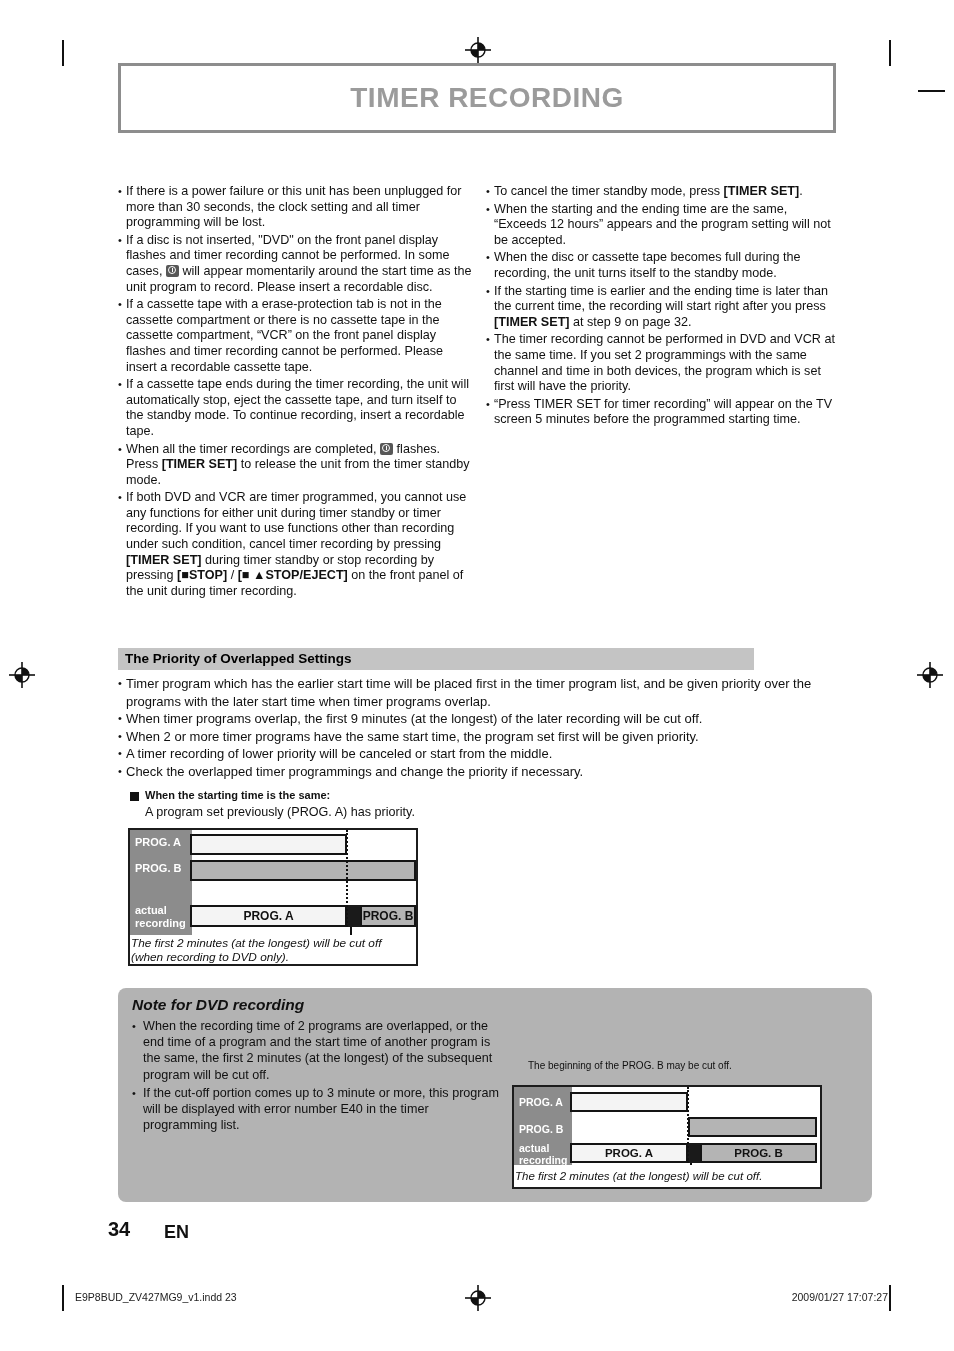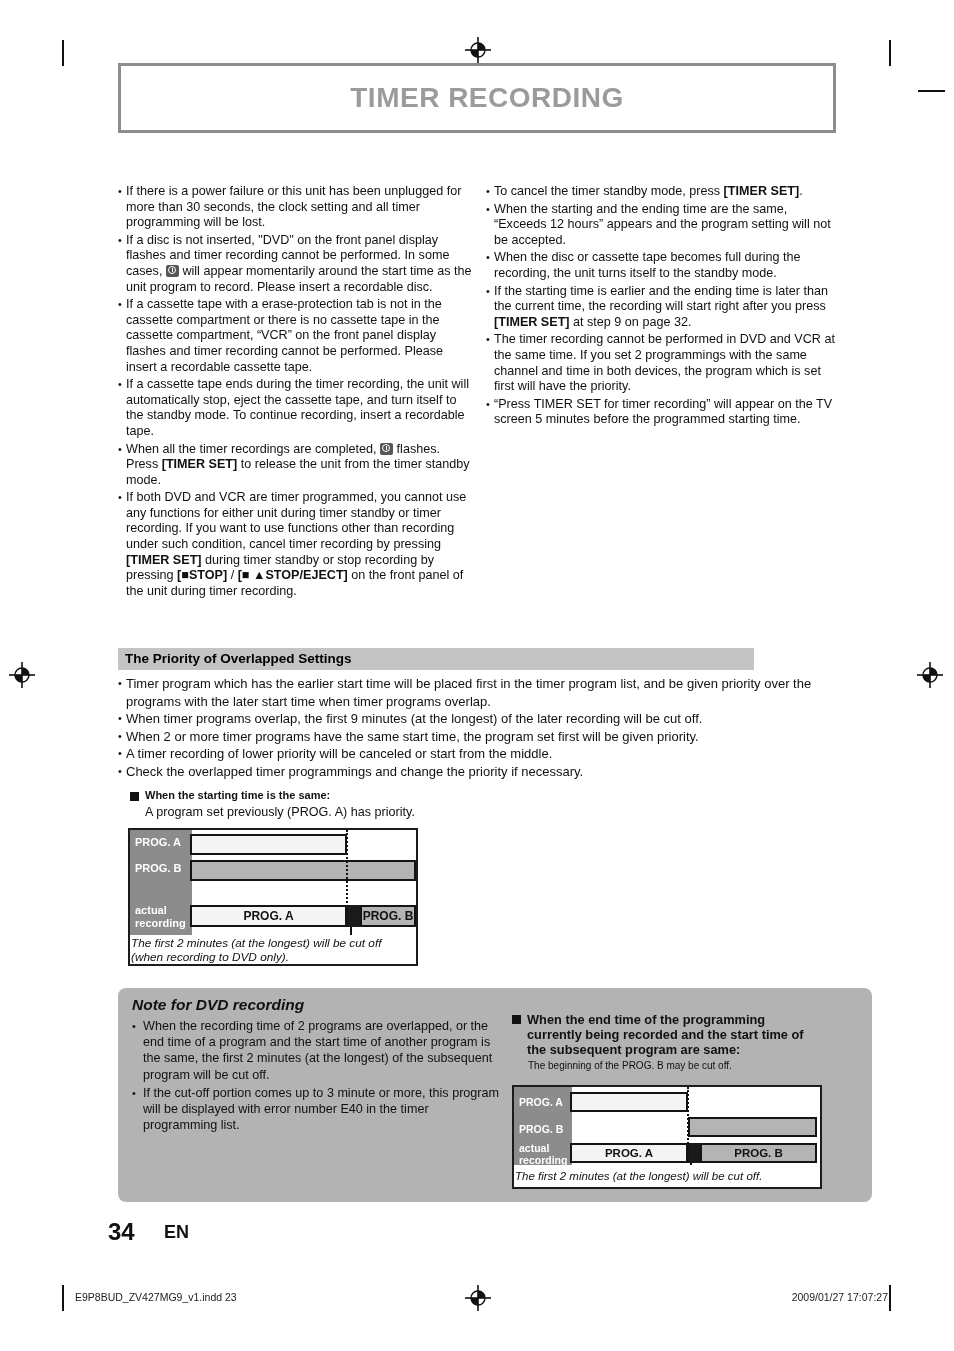--- a/index.html
+++ b/index.html
@@ -92,21 +92,21 @@
   .d2 .ba{left:56px;top:5px;width:118px;height:20px;}
   .d2 .bb{left:174px;top:30px;width:129px;height:20px;}
   .d2 .aa{left:56px;top:56px;width:118px;height:20px;font-size:11.5px;}
   .d2 .bk{left:174px;top:56px;width:12px;height:20px;}
   .d2 .ab{left:186px;top:56px;width:117px;height:20px;font-size:11.5px;}
   .d2 .dotline{left:173px;top:0;height:76px;}
   .d2 .tick{left:176px;top:76px;height:9px;}
   .d2 .dcaption{top:78px;bottom:0;font-size:11.5px;line-height:13px;display:flex;align-items:center;}
 
   
-  .page-num{position:absolute;left:108px;top:1218px;font-size:24px;font-weight:bold;}
+  .page-num{position:absolute;left:108px;top:1218px;font-size:20px;font-weight:bold;}
   .page-lang{position:absolute;left:164px;top:1222px;font-size:18px;font-weight:bold;}
   .print-left{position:absolute;left:75px;top:1291px;font-size:10.5px;color:#222;}
   .print-right{position:absolute;right:66px;top:1291px;font-size:10.5px;color:#222;}
 </style>
 </head>
 <body>
 
 <div class="page">
 
   <div class="cropmark" style="left:62px;top:40px;width:2px;height:26px;"></div>
@@ -263,24 +263,20 @@
           <div class="bullet">
             <span class="mk">•</span>
             <span class="tx"><span>When the recording time of 2 programs are overlapped, or the end time of a program and the start time of another program is the same, the first 2 minutes (at the longest) of the subsequent program will be cut off.</span></span>
           </div>
           <div class="bullet">
             <span class="mk">•</span>
             <span class="tx"><span>If the cut-off portion comes up to 3 minute or more, this program will be displayed with error number E40 in the timer programming list.</span></span>
           </div>
         </div>
     </div>
-    <div class="same-end-heading">
-      <span class="sq"></span>
-      <span>When the end time of the programming currently being recorded and the start time of the subsequent program are same:</span>
-    </div>
     <div class="same-end-sub">The beginning of the PROG. B may be cut off.</div>
 
     <div class="diagram d2">
       <div class="dlabel-col"></div>
       <div class="dlabel l1">PROG. A</div>
       <div class="dlabel l2">PROG. B</div>
       <div class="dlabel l3">actual
 recording</div>
       <div class="bar lightbar ba"></div>
       <div class="bar graybar bb"></div>

